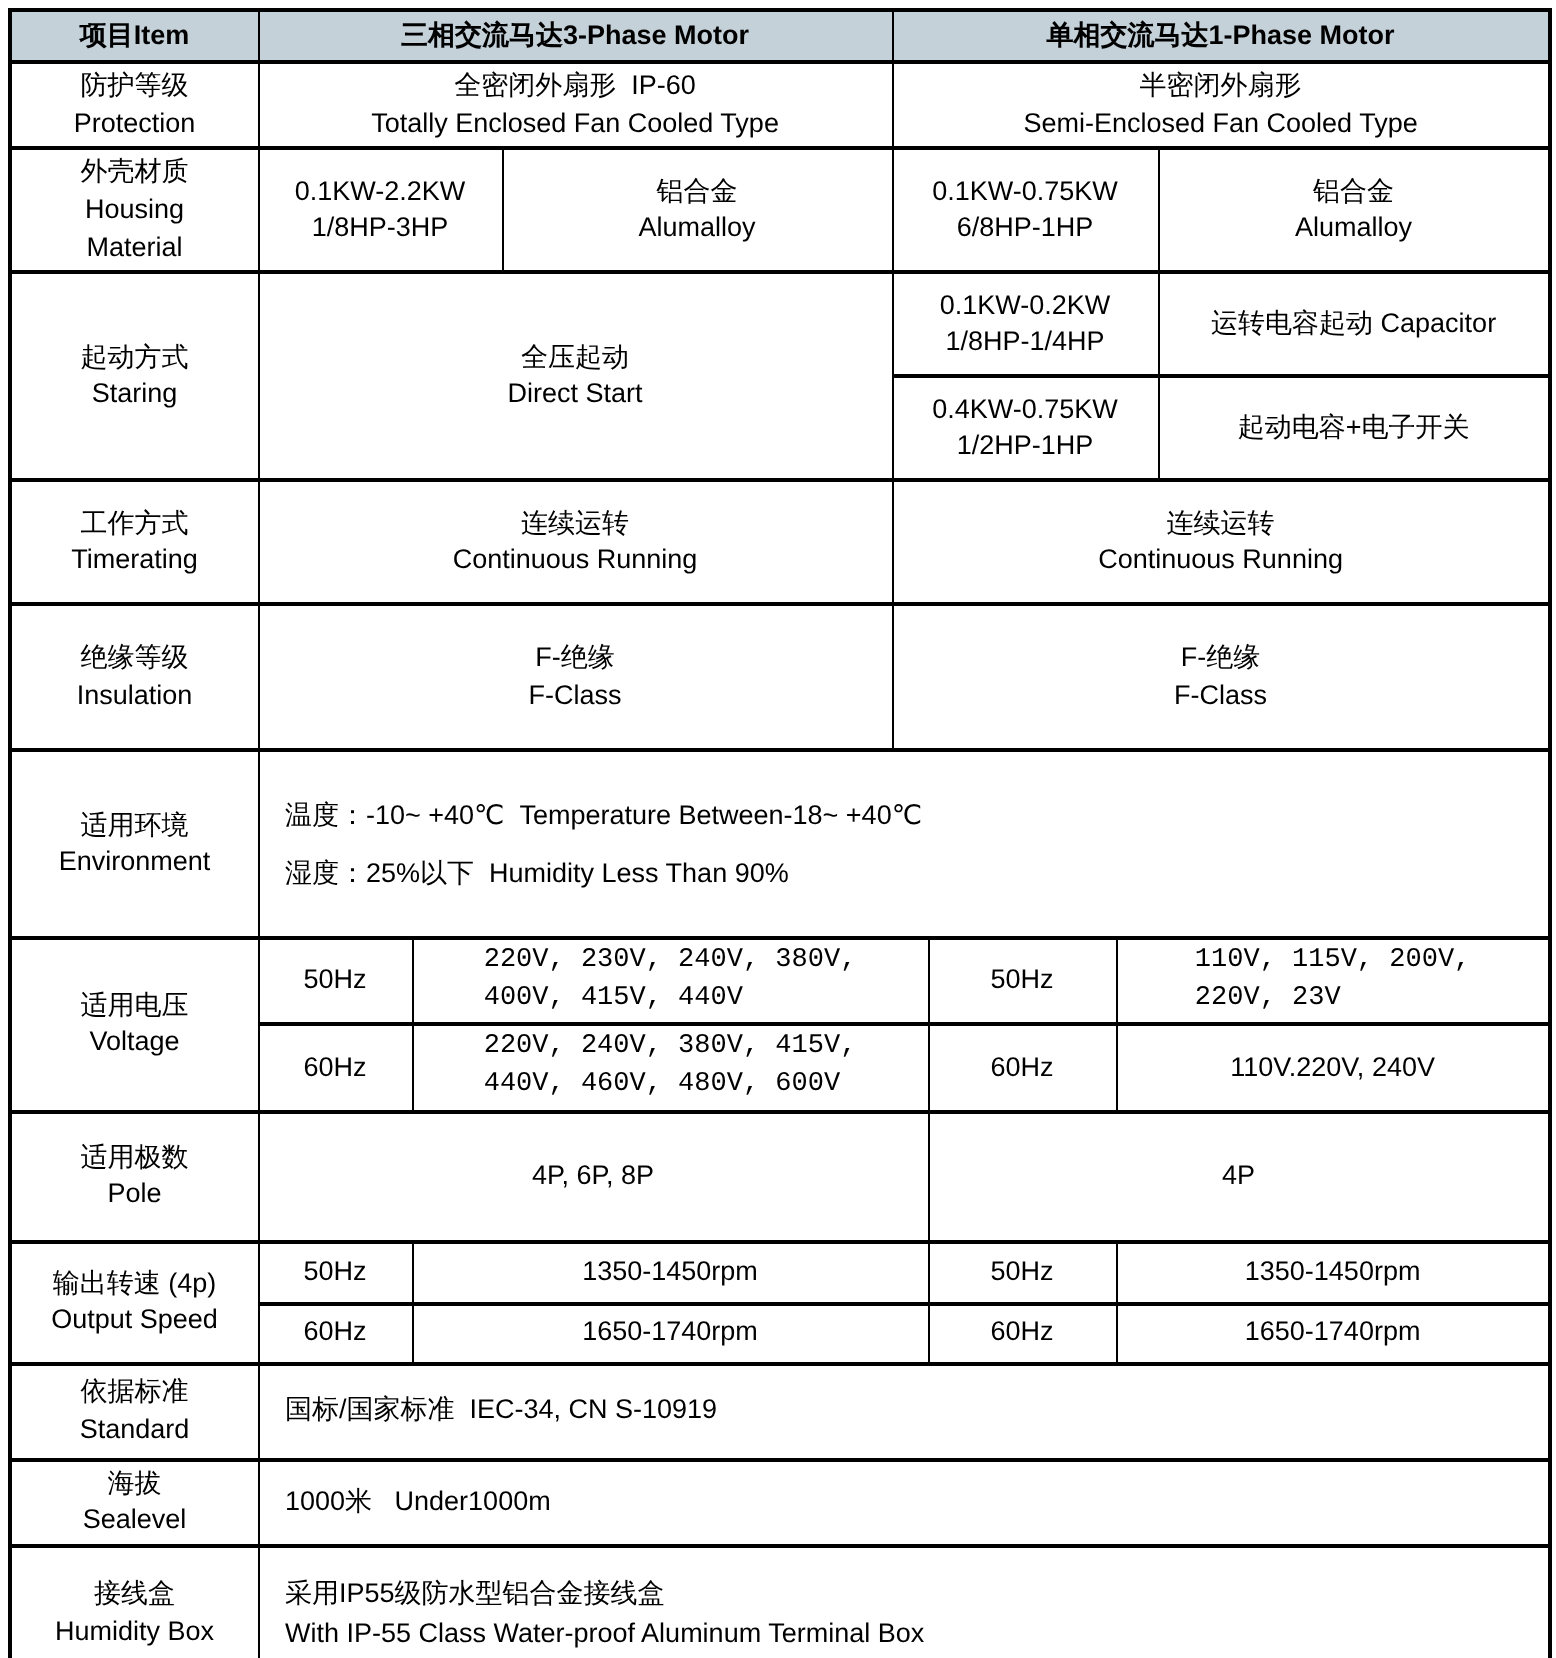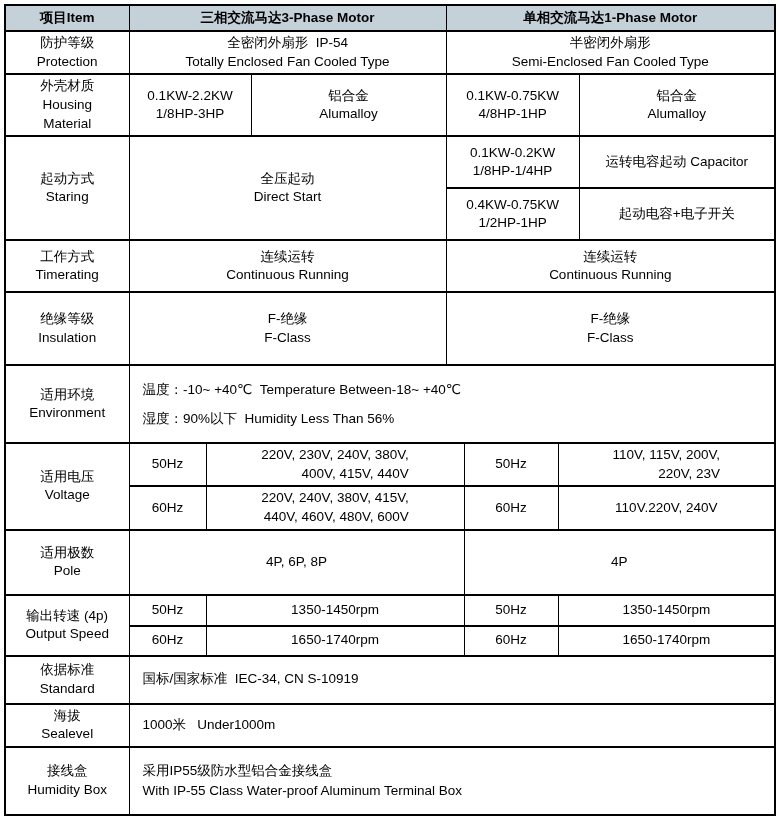--- a/index.html
+++ b/index.html
@@ -34,21 +34,21 @@
   }
   tr.hdr td{
     background:var(--header-bg);
     font-weight:bold;
     font-size:13.5px;
   }
   .ln{display:block;white-space:pre-wrap;}
   td.left{text-align:left;padding-left:13px;}
   td.env{line-height:2.15;}
   td.term{line-height:1.45;}
-  .vblock{display:inline-block;text-align:right;vertical-align:middle;}
+  .vblock{display:inline-block;text-align:left;vertical-align:middle;font-family:Liberation Mono, monospace;}
 </style>
 </head>
 <body>
 
 <div class="wrap">
 <table class="spec">
   <colgroup>
     <col style="width:124px">
         <col style="width:77px">
         <col style="width:45px">
@@ -65,21 +65,21 @@
       <td colspan="3">三相交流马达3-Phase Motor</td>
       <td colspan="4">单相交流马达1-Phase Motor</td>
     </tr>
 
     <tr style="height:42px">
       <td>
         <span class="ln">防护等级</span>
         <span class="ln">Protection</span>
       </td>
       <td colspan="3">
-        <span class="ln">全密闭外扇形  IP-54</span>
+        <span class="ln">全密闭外扇形  IP-60</span>
         <span class="ln">Totally Enclosed Fan Cooled Type</span>
       </td>
       <td colspan="4">
         <span class="ln">半密闭外扇形</span>
         <span class="ln">Semi-Enclosed Fan Cooled Type</span>
       </td>
     </tr>
 
     <tr style="height:58px">
       <td>
@@ -90,21 +90,21 @@
       <td colspan="2">
         <span class="ln">0.1KW-2.2KW</span>
         <span class="ln">1/8HP-3HP</span>
       </td>
       <td>
         <span class="ln">铝合金</span>
         <span class="ln">Alumalloy</span>
       </td>
       <td colspan="3">
         <span class="ln">0.1KW-0.75KW</span>
-        <span class="ln">4/8HP-1HP</span>
+        <span class="ln">6/8HP-1HP</span>
       </td>
       <td>
         <span class="ln">铝合金</span>
         <span class="ln">Alumalloy</span>
       </td>
     </tr>
 
     <tr style="height:52px">
       <td rowspan="2">
         <span class="ln">起动方式</span>
@@ -121,21 +121,21 @@
       <td>运转电容起动 Capacitor</td>
     </tr>
     <tr style="height:52px">
       <td colspan="3">
         <span class="ln">0.4KW-0.75KW</span>
         <span class="ln">1/2HP-1HP</span>
       </td>
       <td>起动电容+电子开关</td>
     </tr>
 
-    <tr style="height:52px">
+    <tr style="height:62px">
       <td>
         <span class="ln">工作方式</span>
         <span class="ln">Timerating</span>
       </td>
       <td colspan="3">
         <span class="ln">连续运转</span>
         <span class="ln">Continuous Running</span>
       </td>
       <td colspan="4">
         <span class="ln">连续运转</span>
@@ -151,28 +151,28 @@
       <td colspan="3">
         <span class="ln">F-绝缘</span>
         <span class="ln">F-Class</span>
       </td>
       <td colspan="4">
         <span class="ln">F-绝缘</span>
         <span class="ln">F-Class</span>
       </td>
     </tr>
 
-    <tr style="height:78px">
+    <tr style="height:94px">
       <td>
         <span class="ln">适用环境</span>
         <span class="ln">Environment</span>
       </td>
       <td colspan="7" class="left env">
         <span class="ln">温度：-10~ +40℃  Temperature Between-18~ +40℃</span>
-        <span class="ln">湿度：90%以下  Humidity Less Than 56%</span>
+        <span class="ln">湿度：25%以下  Humidity Less Than 90%</span>
       </td>
     </tr>
 
     <tr style="height:37px">
       <td rowspan="2">
         <span class="ln">适用电压</span>
         <span class="ln">Voltage</span>
       </td>
       <td>50Hz</td>
       <td colspan="3">

